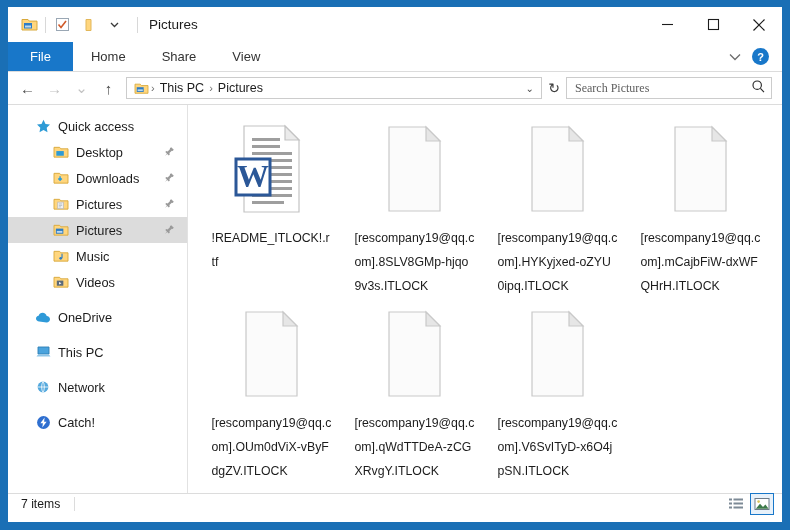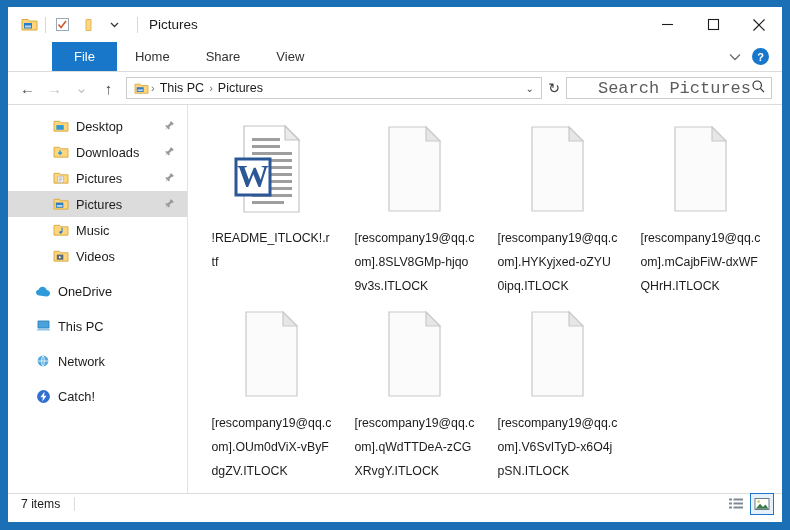--- a/index.html
+++ b/index.html
@@ -77,21 +77,21 @@
   }
 
   
   #ribbon {
     height: 29px; flex: none;
     background: #ffffff;
     border-bottom: 1px solid #dededr;
     display: flex; align-items: stretch;
     position: relative; z-index: 10;
   }
-  #ribbon-tabs { display: flex; align-items: stretch; padding-left: 44px; }
+  #ribbon-tabs { display: flex; align-items: stretch; }
   .rtab {
     padding: 0 18px;
     display: flex; align-items: center;
     font-size: 13px; color: #333333;
   }
   .rtab.file {
     background: #1877c9; color: #ffffff;
     padding: 0 22px;
   }
   #ribbon-right {
@@ -142,23 +142,23 @@
     color: #3a3a3a; font-size: 14px;
   }
   #searchbox {
     width: 206px; height: 22px; flex: none;
     border: 1px solid #cccccc; background: #ffffff;
     display: flex; align-items: center;
     padding: 0 5px 0 8px;
   }
   #search-input {
     flex: 1; border: none; outline: none;
-    font-size: 17px; color: #5d5d5d;
-    font-family: Liberation Mono, monospace;
-    background: transparent; min-width: 0; text-align: right;
+    font-size: 12px; color: #5d5d5d;
+    font-family: Liberation Serif, serif;
+    background: transparent; min-width: 0;
   }
   #search-input::placeholder { color: #5d5d5d; opacity: 1; }
 
   
   #body-split {
     flex: 1; display: flex; min-height: 0;
     border-top: 1px solid #dcdcdc;
     position: relative; z-index: 10;
   }
 
@@ -343,20 +343,28 @@
           <path d="M9.4 9.4L13 13.2" stroke="#2b2b2b" stroke-width="1.15"></path>
         </svg>
       </div>
     </div>
   </div>
 
   <div id="body-split">
 
     <div id="sidebar">
 
+      <div class="nav-item lvl0">
+        <span class="nav-ico">
+          <svg width="15" height="14" viewBox="0 0 15 14">
+                <path d="M7.5 0.8l2 4.1 4.5.6-3.3 3.2.8 4.5-4-2.1-4 2.1.8-4.5L1 5.5l4.5-.6z" fill="#2e9bd6"></path>
+              </svg>
+        </span>
+        <span class="nav-label">Quick access</span>
+      </div>
 
       <div class="nav-item lvl1">
         <span class="nav-ico">
           <svg width="16" height="14" viewBox="0 0 17 15">
             <path d="M1 2.5h6l1.4 1.6H16V13H1z" fill="#ffd67e" stroke="#d8a93c" stroke-width="1"></path>
             <rect x="3.5" y="6.5" width="8" height="5" fill="#2e9bd6"></rect>
           </svg>
         </span>
         <span class="nav-label">Desktop</span>
         <span class="pin">

